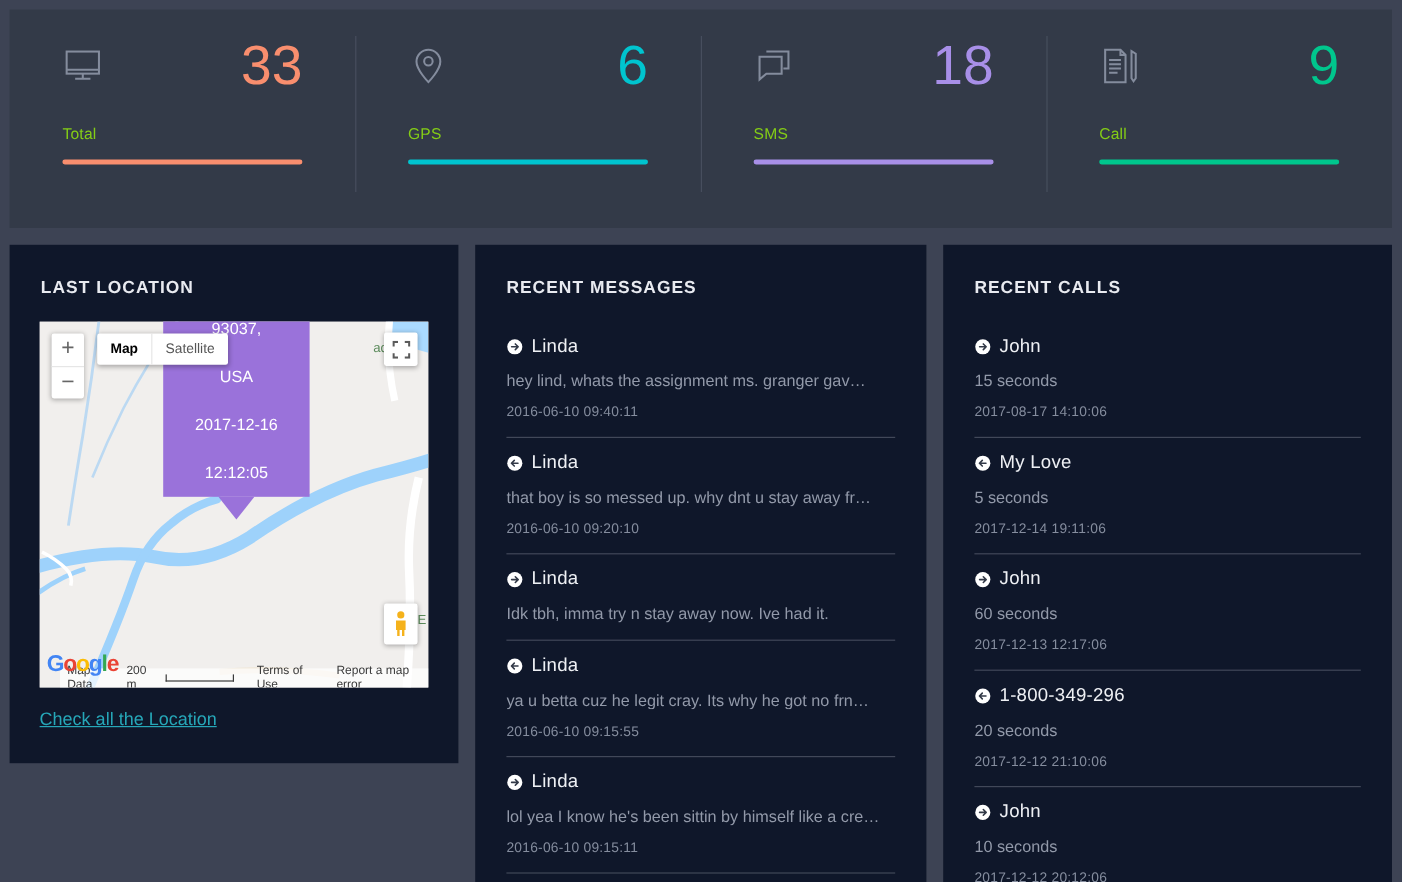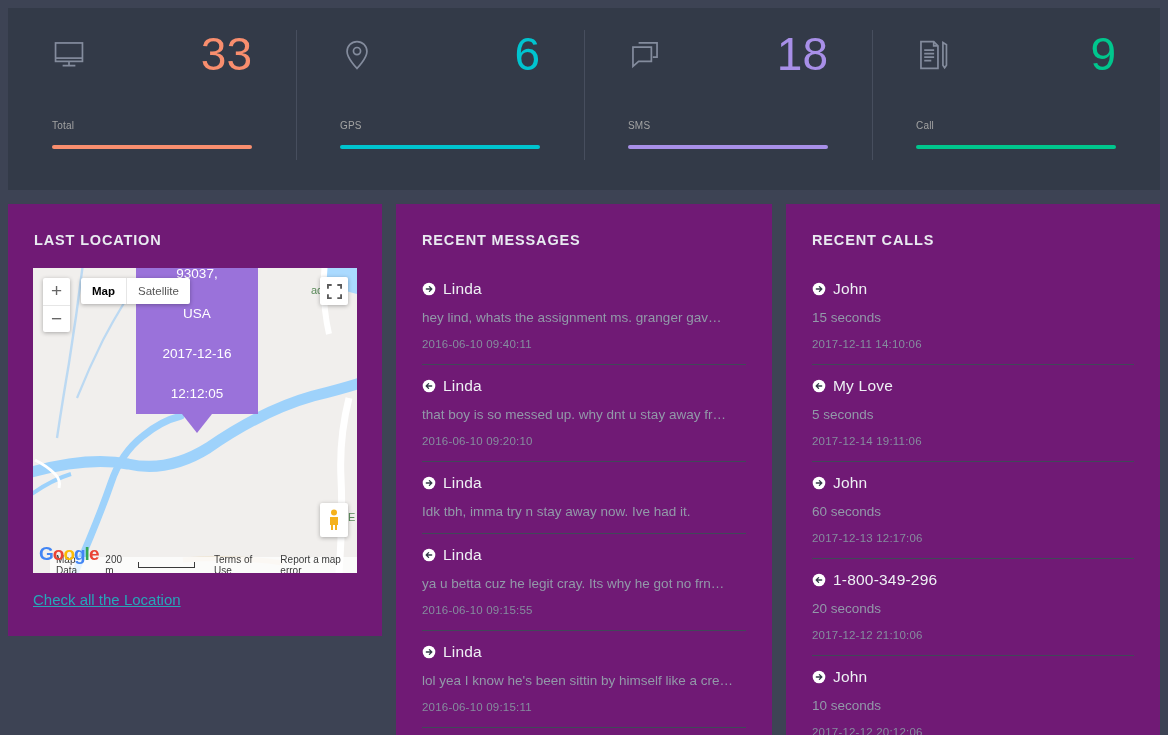--- a/index.html
+++ b/index.html
@@ -29,28 +29,28 @@
     background: #474e5e;
   }
   .stat-top { display: flex; align-items: flex-start; justify-content: space-between; height: 54px; }
   .stat-icon { width: 34px; height: 34px; color: #8b93a5; opacity: .92; }
   .stat-icon svg { display: block; width: 100%; height: 100%; }
   .stat-value {
     font-size: 46px; line-height: 44px; font-weight: 400;
     letter-spacing: 0px; margin-top: -6px;
   }
   .stat-label {
-    font-size: 10px; color: #a3a3a3; margin-top: 28px; letter-spacing: .2px;
+    font-size: 13px; color: #84cc16; margin-top: 12px; letter-spacing: .2px;
   }
   .stat-bar { height: 4px; border-radius: 2px; margin-top: 14px; }
 
   
   .panel {
     position: absolute; top: 204px;
-    background: #701a75;
+    background: #0f172a;
   }
   .panel-title {
     font-size: 14.5px; font-weight: bold; color: #e8eaf0;
     letter-spacing: .85px; padding: 28px 0 0 26px;
   }
   #panel-location { left: 8px;   width: 374px; height: 432px; }
   #panel-messages { left: 396px; width: 376px; height: 531px; }
   #panel-calls    { left: 786px; width: 374px; height: 531px; }
 
   
@@ -352,21 +352,21 @@
         <div class="row-head">
           <span class="dir-icon">
             <svg viewBox="0 0 20 20">
               <circle cx="10" cy="10" r="9" fill="currentColor"></circle>
               <path d="M6.2 10h7.6M10.6 6.6 14 10l-3.4 3.4" stroke="#333a48" stroke-width="1.9" fill="none" stroke-linecap="round" stroke-linejoin="round"></path>
             </svg>
           </span>
           <span class="row-name">John</span>
         </div>
         <div class="row-body">15 seconds</div>
-        <div class="row-time">2017-12-11 14:10:06</div>
+        <div class="row-time">2017-08-17 14:10:06</div>
       </div>
       <div class="row">
         <div class="row-head">
           <span class="dir-icon">
             <svg viewBox="0 0 20 20">
               <circle cx="10" cy="10" r="9" fill="currentColor"></circle>
               <path d="M13.8 10H6.2M9.4 6.6 6 10l3.4 3.4" stroke="#333a48" stroke-width="1.9" fill="none" stroke-linecap="round" stroke-linejoin="round"></path>
             </svg>
           </span>
           <span class="row-name">My Love</span>

